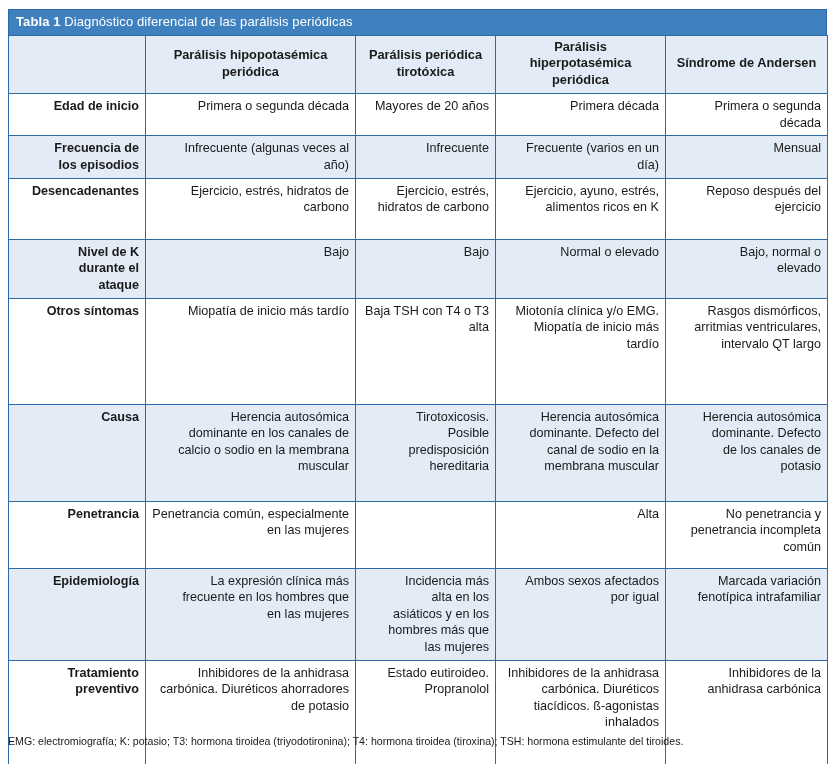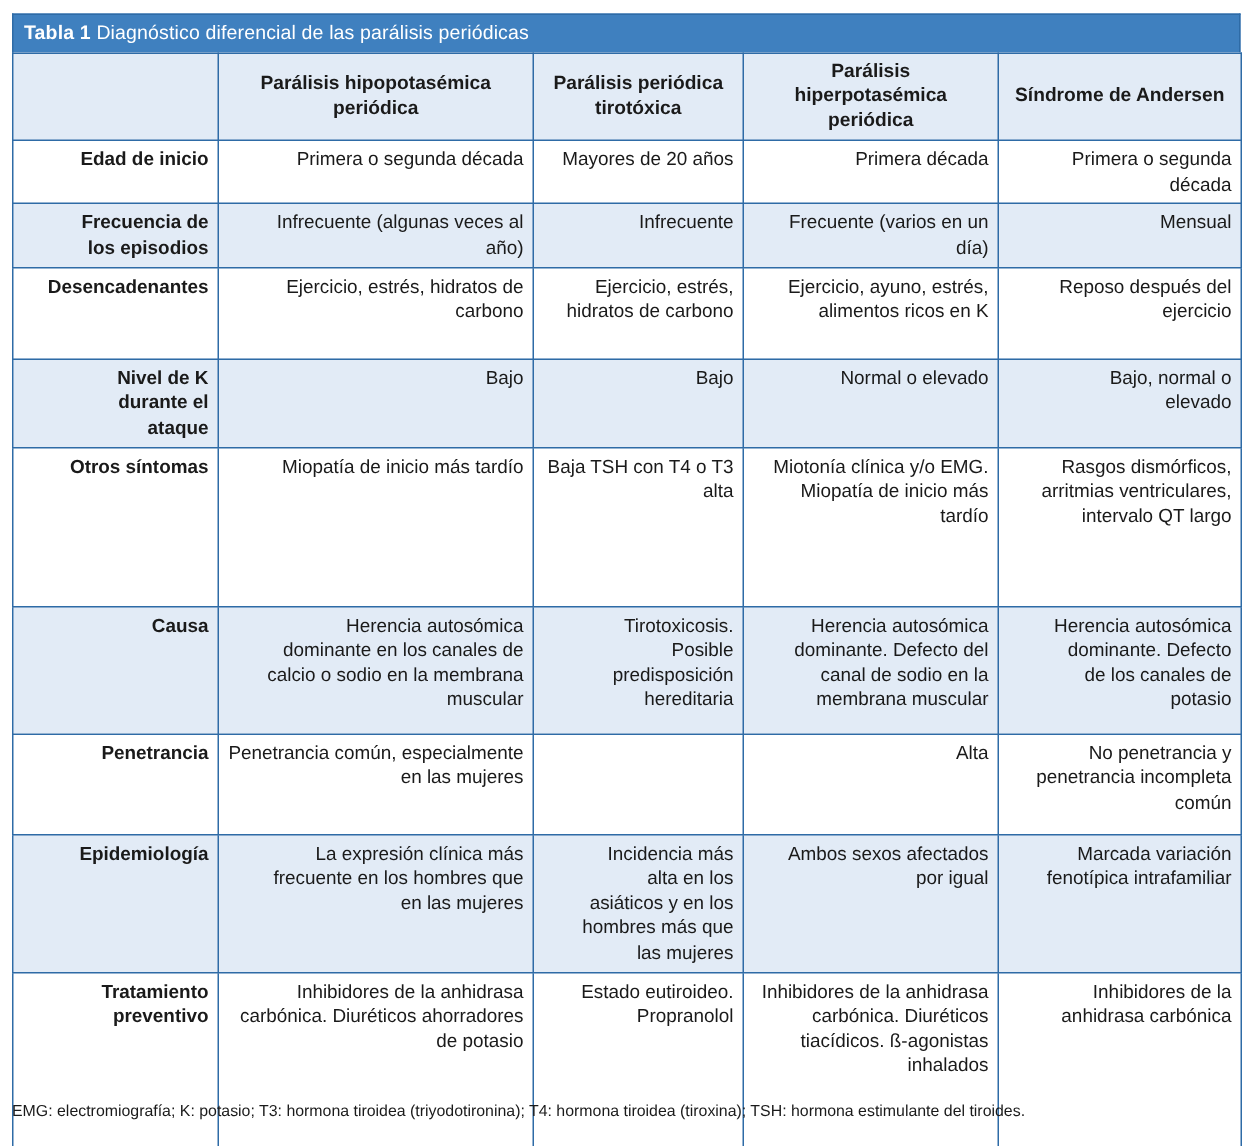--- a/index.html
+++ b/index.html
@@ -169,21 +169,21 @@
       </tr>
 
       <tr class="plain" style="height:106px">
         <td class="rowhead">Otros síntomas</td>
         <td>Miopatía de inicio más tardío</td>
         <td>Baja TSH con T4 o T3 alta</td>
         <td>Miotonía clínica y/o EMG. Miopatía de inicio más tardío</td>
         <td>Rasgos dismórficos, arritmias ventriculares, intervalo QT largo</td>
       </tr>
 
-      <tr class="shade" style="height:85px">
+      <tr class="shade" style="height:97px">
         <td class="rowhead">Causa</td>
         <td>Herencia autosómica dominante en los canales de calcio o sodio en la membrana muscular</td>
         <td>Tirotoxicosis. Posible predisposición hereditaria</td>
         <td>Herencia autosómica dominante. Defecto del canal de sodio en la membrana muscular</td>
         <td>Herencia autosómica dominante. Defecto de los canales de potasio</td>
       </tr>
 
       <tr class="plain" style="height:67px">
         <td class="rowhead">Penetrancia</td>
         <td>Penetrancia común, especialmente en las mujeres</td>

